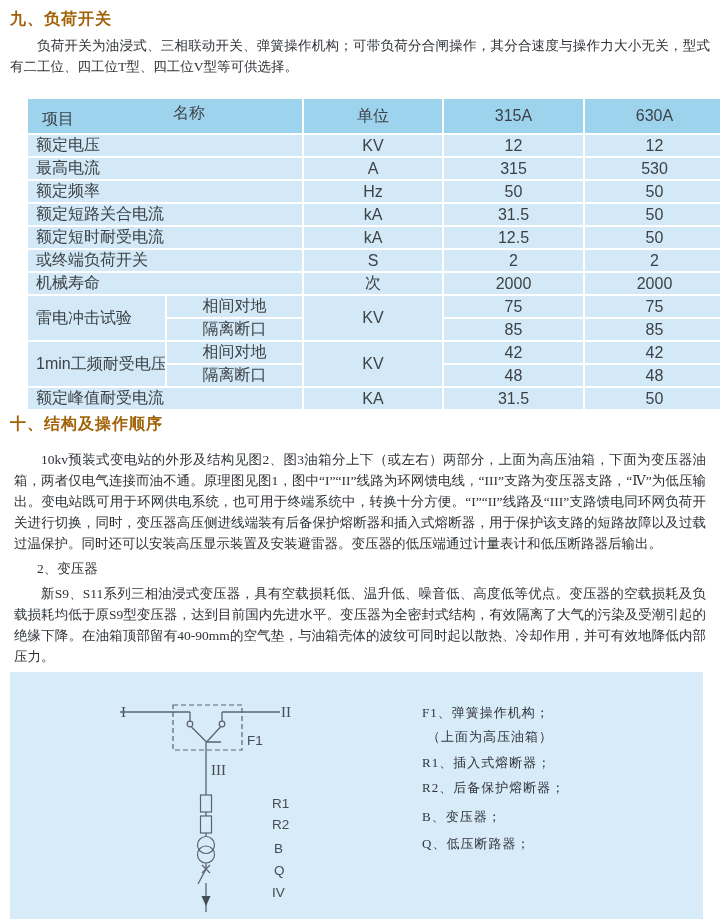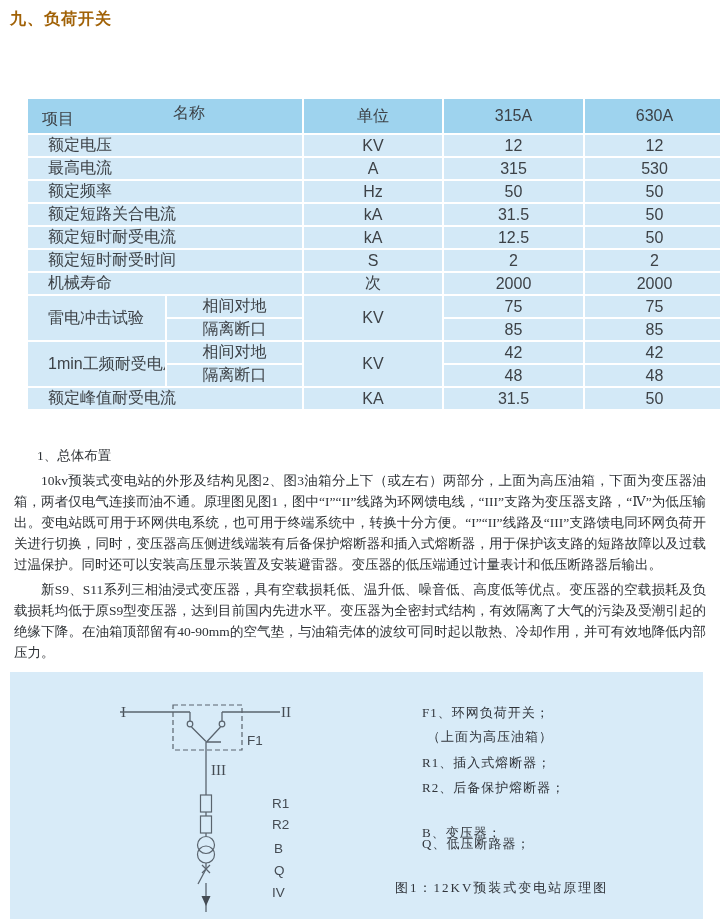--- a/index.html
+++ b/index.html
@@ -14,21 +14,21 @@
   #sec9-intro{position:absolute;left:10px;top:35px;width:700px;text-indent:2em;}
   #sec10-body{position:absolute;left:10px;top:445px;width:700px;}
   .sub-title{padding-left:27px;}
   .para{text-indent:2em;margin:4px;}
   
   table.spec{position:absolute;left:26px;top:97px;width:700px;border-collapse:separate;
              border-spacing:2px;table-layout:fixed;font-size:16px;color:#3d4247;}
   table.spec td,table.spec th{background:#d3e9f7;height:19px;padding:0 4px;text-align:center;
              font-weight:400;overflow:hidden;white-space:nowrap;}
   table.spec thead th{background:#9ed3ee;height:34px;}
-  table.spec td.al-l{text-align:left;padding-left:20px;}
+  table.spec td.al-l{text-align:left;padding-left:8px;}
   th.corner{position:relative;background-color:#9ed3ee;
     background-image:linear-gradient(to bottom left,
       rgba(0,0,0,0) calc(50% - 1px),#ffffff calc(50% - 1px),
       #ffffff calc(50% + 1px),rgba(0,0,0,0) calc(50% + 1px));}
   .corner-top{position:absolute;left:145px;top:4px;}
   .corner-bottom{position:absolute;left:14px;bottom:3px;}
   
   .figure{position:absolute;left:10px;top:663px;width:693px;height:250px;background:#d8ebf8;margin-top:9px;}
   .figure svg{position:absolute;left:0;top:0;}
   .legend-item{position:absolute;left:412px;font-family:"Liberation Serif","DejaVu Serif",serif;
@@ -41,20 +41,21 @@
   .sym{stroke:#5a646e;stroke-width:1.2;fill:none;}
   .sym-bg{stroke:#5a646e;stroke-width:1.2;fill:#d8ebf8;}
 </style>
 </head>
 <body>
 
 <div class="doc">
 
   <div id="sec9-title" class="sec-title">九、负荷开关</div>
 
+  <div id="sec9-intro" class="body-text">负荷开关为油浸式、三相联动开关、弹簧操作机构；可带负荷分合闸操作，其分合速度与操作力大小无关，型式有二工位、四工位T型、四工位V型等可供选择。</div>
 
   <table class="spec">
     <colgroup>
       <col style="width:137px">
         <col style="width:135px">
         <col style="width:138px">
       <col style="width:139px">
         <col style="width:139px">
     </colgroup>
     <thead>
@@ -93,21 +94,21 @@
           <td>31.5</td>
           <td>50</td>
         </tr>
         <tr>
           <td colspan="2" class="al-l">额定短时耐受电流</td>
           <td>kA</td>
           <td>12.5</td>
           <td>50</td>
         </tr>
         <tr>
-          <td colspan="2" class="al-l">额定短时耐受时间</td>
+          <td colspan="2" class="al-l">或终端负荷开关</td>
           <td>S</td>
           <td>2</td>
           <td>2</td>
         </tr>
         <tr>
           <td colspan="2" class="al-l">机械寿命</td>
           <td>次</td>
           <td>2000</td>
           <td>2000</td>
         </tr>
@@ -137,24 +138,25 @@
         </tr>
         <tr>
           <td colspan="2" class="al-l">额定峰值耐受电流</td>
           <td>KA</td>
           <td>31.5</td>
           <td>50</td>
         </tr>
       </tbody>
   </table>
 
+  <div id="sec10-title" class="sec-title">十、结构及操作顺序</div>
 
   <div id="sec10-body" class="body-text">
-    <div class="sub-title">1、总体布置</div>
     <p class="para">10kv预装式变电站的外形及结构见图2、图3油箱分上下（或左右）两部分，上面为高压油箱，下面为变压器油箱，两者仅电气连接而油不通。原理图见图1，图中“I”“II”线路为环网馈电线，“III”支路为变压器支路，“Ⅳ”为低压输出。变电站既可用于环网供电系统，也可用于终端系统中，转换十分方便。“I”“II”线路及“III”支路馈电同环网负荷开关进行切换，同时，变压器高压侧进线端装有后备保护熔断器和插入式熔断器，用于保护该支路的短路故障以及过载过温保护。同时还可以安装高压显示装置及安装避雷器。变压器的低压端通过计量表计和低压断路器后输出。</p>
+    <div class="sub-title">2、变压器</div>
     <p class="para">新S9、S11系列三相油浸式变压器，具有空载损耗低、温升低、噪音低、高度低等优点。变压器的空载损耗及负载损耗均低于原S9型变压器，达到目前国内先进水平。变压器为全密封式结构，有效隔离了大气的污染及受潮引起的绝缘下降。在油箱顶部留有40-90mm的空气垫，与油箱壳体的波纹可同时起以散热、冷却作用，并可有效地降低内部压力。</p>
   </div>
 
   <div class="figure">
     <svg width="693" height="250" viewBox="0 0 693 250">
 
       <text class="serif-label" x="111" y="45">I</text>
       <path class="wire" d="M110 40 H180"></path>
 
       <text class="serif-label" x="271" y="45">II</text>
@@ -183,23 +185,22 @@
       <path class="wire" d="M196 191 V196"></path>
       <path class="sym" d="M192 193 L200 201 M200 193 L192 201"></path>
       <path class="wire" d="M195.5 198 L188 212"></path>
       <text class="sans-label" x="264" y="203">Q</text>
 
       <path class="wire" d="M196 211 V240"></path>
       <polygon points="191.5,224 200.5,224 196,234" fill="#454c54"></polygon>
       <text class="sans-label" x="262" y="225">IV</text>
     </svg>
 
-    <div class="legend-item" style="top:32px">F1、环网负荷开关；</div>
+    <div class="legend-item" style="top:32px">F1、弹簧操作机构；</div>
     <div class="legend-item" style="top:56px;left:417px">（上面为高压油箱）</div>
     <div class="legend-item" style="top:82px">R1、插入式熔断器；</div>
     <div class="legend-item" style="top:107px">R2、后备保护熔断器；</div>
-    <div class="legend-item" style="top:152px">B、变压器；</div>
+    <div class="legend-item" style="top:136px">B、变压器；</div>
     <div class="legend-item" style="top:163px">Q、低压断路器；</div>
 
-    <div class="fig-caption">图1：12KV预装式变电站原理图</div>
   </div>
 
 </div>
 
 </body></html>

